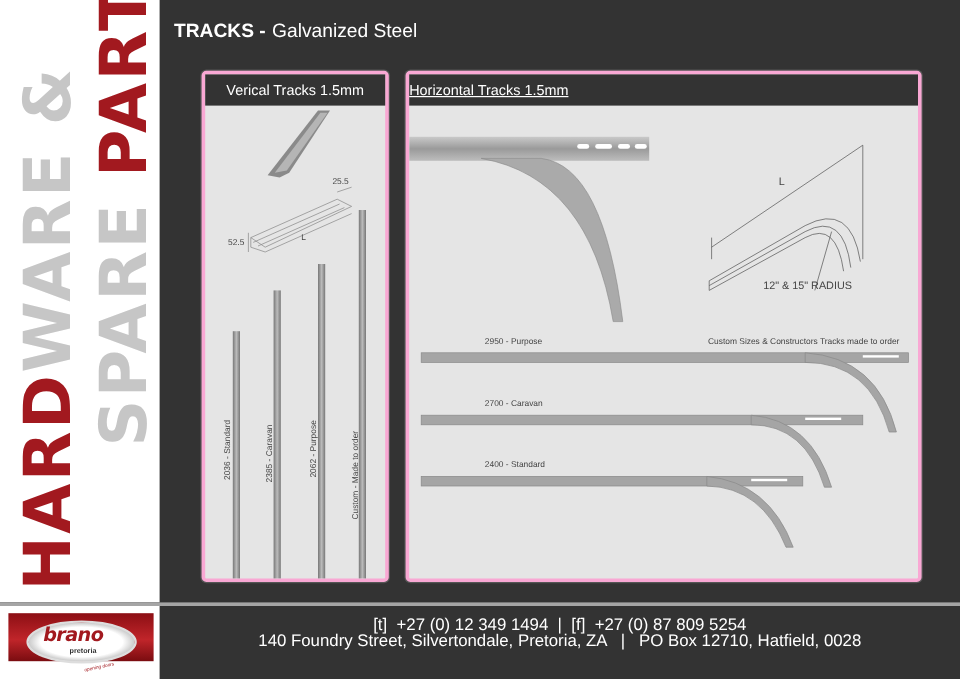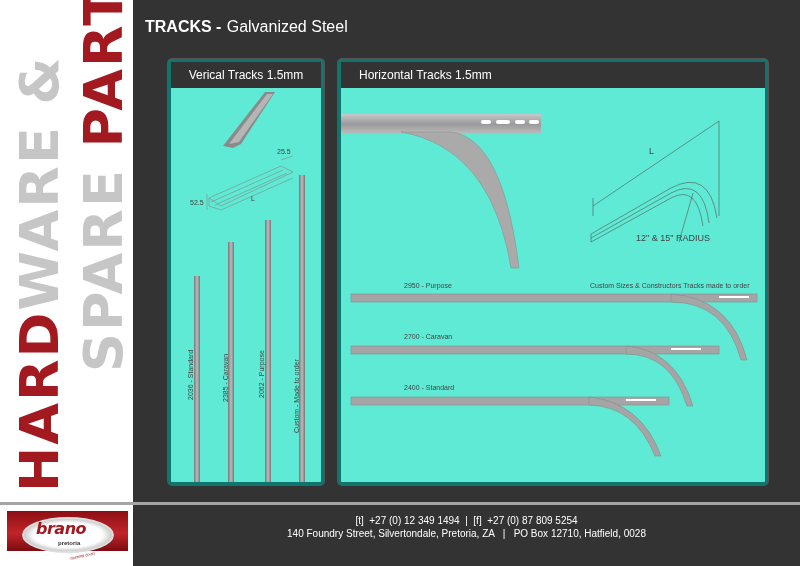--- a/index.html
+++ b/index.html
@@ -28,32 +28,32 @@
     
     .page-title {
       position: absolute; left: 145px; top: 15px; color: #ffffff;
       font-size: 19px;
     }
     .page-title .strong { font-weight: bold; font-size: 16px; }
     .page-title .sub { font-size: 16px; font-weight: normal; }
 
     
     .panel {
-      position: absolute; background: #5eead4;
-      border: 3px solid #0f766e; border-radius: 4px;
+      position: absolute; background: #e5e5e5;
+      border: 3px solid #f9a8d4; border-radius: 4px;
       box-shadow: 0 0 0 1px #555;
     }
     .panel-head {
       background: #333333; color: #ffffff; font-size: 12px;
       height: 26px; line-height: 26px;
     }
     .panel-vert { left: 168px; top: 59px; width: 156px; height: 426px; }
     .panel-vert .panel-head { text-align: center; }
     .panel-horz { left: 338px; top: 59px; width: 430px; height: 426px; }
-    .panel-horz .panel-head { padding-left: 18px; }
+    .panel-horz .panel-head { padding-left: 0; text-decoration: underline; }
     .panel-body { position: relative; width: 100%; height: calc(100% - 26px); }
 
     .lbl { position: absolute; font-size: 7px; color: #444; white-space: nowrap; }
     .rot { transform-origin: 0 0; transform: rotate(-90deg); }
 
     .note { position: absolute; font-size: 9px; color: #333; white-space: nowrap; }
 
     
     .footer-line { position: absolute; left: 0; top: 502px; width: 800px; height: 3px; background: #a5a5a5; }
     .logo-box {
@@ -74,21 +74,21 @@
     }
     .logo-sub {
       position: absolute; left: 58px; top: 35px; font-size: 6px; color: #333; font-weight: bold;
     }
     .logo-tag {
       position: absolute; left: 70px; top: 48px; font-size: 4px; color: #a2191f;
       transform: rotate(-12deg); font-style: italic;
     }
     .contact {
       position: absolute; left: 133px; top: 514px; width: 667px; text-align: center;
-      color: #ffffff; font-size: 10px; line-height: 13px;
+      color: #ffffff; font-size: 14px; line-height: 13px;
     }
     .contact div { white-space: pre; }
   </style>
 </head>
 <body>
 
 <div class="side-strip">
   <div class="side-line">
     <div class="vtext vtext-1"><span class="red">HARD</span><span class="grey">WARE &amp;</span></div>
     <div class="vtext vtext-2"><span class="grey">SPARE </span><span class="red">PARTS</span></div>

